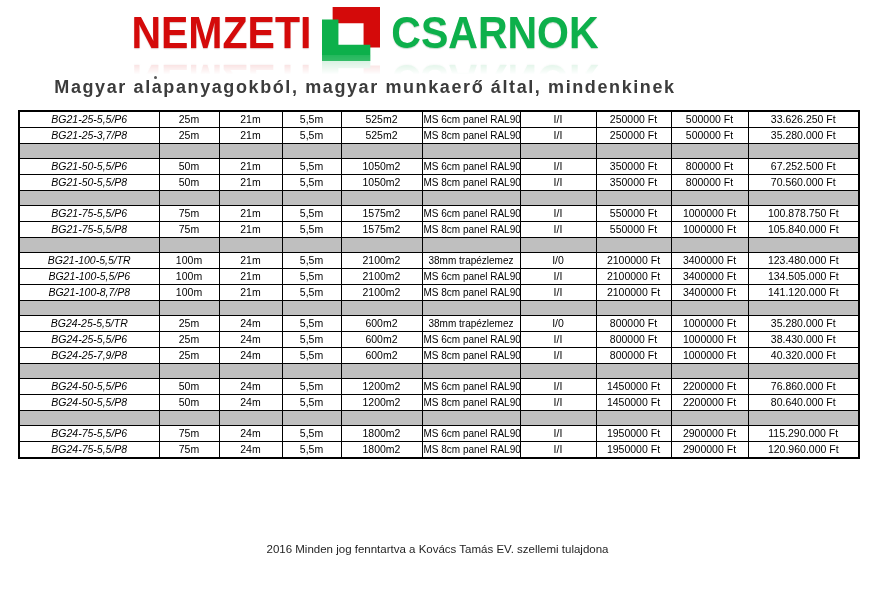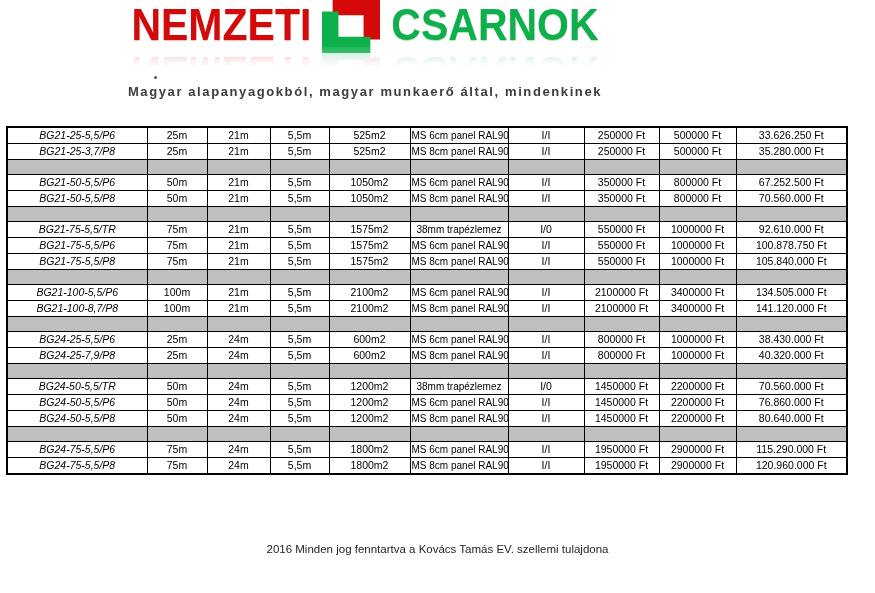--- a/index.html
+++ b/index.html
@@ -1,54 +1,53 @@
 <!DOCTYPE html>
 <html><head>
 <meta charset="utf-8">
 <style>
   html,body{margin:0;padding:0;}
   body{
     width:875px;height:593px;background:#ffffff;position:relative;
     font-family:"Liberation Sans",sans-serif;color:#000;overflow:hidden;
   }
   
-  .header{width:730px;text-align:center;position:relative;}
+  .header{width:730px;padding-top:8px;text-align:center;position:relative;}
   .logo-row{
     display:flex;justify-content:center;align-items:center;gap:9px;height:50px;
   }
   .logo-word{
     font-weight:900;font-size:41px;line-height:46px;letter-spacing:0px;
     transform:scaleY(1.06);white-space:nowrap;
     text-shadow:0 1px 1px rgba(120,0,0,0.25);
   }
   .logo-red{color:#d40a0a;}
   .logo-green{color:#0db04b;text-shadow:0 1px 1px rgba(0,90,30,0.25);}
   .logo-icon{width:62px;height:58px;margin-top:2px;flex:0 0 auto;}
   .refl-container{
     height:21px;overflow:hidden;position:relative;opacity:0.32;margin-top:-3px;
   }
   .refl-inner{transform:scaleY(-1);transform-origin:50% 25px;}
   .refl-fade{
     position:absolute;left:0;top:0;right:0;bottom:0;
     background:linear-gradient(to bottom, rgba(255,255,255,0.30), #ffffff 92%);
   }
   .tagline{
-    margin-top:16px;font-size:13px;font-weight:700;color:#3c3c3c;
+    margin-top:1px;font-size:18px;font-weight:700;color:#3c3c3c;
     letter-spacing:1.6px;white-space:nowrap;
   }
   .dot-mark{
     position:absolute;left:154px;top:76px;width:3px;height:3px;
     background:#555;border-radius:50%;
   }
   
   .price-table{
-    position:absolute;left:6px;top:110px;width:840px;
+    position:absolute;left:18px;top:110px;width:840px;
     border-collapse:collapse;table-layout:fixed;
     border:2px solid #000;
-    margin-top:16px;
   }
   .price-table td{
     border:1px solid #000;height:15px;padding:0 1px;
     font-size:10.5px;line-height:15px;text-align:center;
     white-space:nowrap;overflow:hidden;
   }
   .price-table td.col-code{font-style:italic;}
   .price-table td.col-panel{font-size:10px;}
   .price-table tr.sep td{background:#bfbfbf;height:14px;}
   
@@ -166,66 +165,66 @@
         <td></td>
         <td></td>
         <td></td>
         <td></td>
         <td></td>
         <td></td>
         <td></td>
         <td></td>
       </tr>
       <tr>
-        <td class="col-code">BG21-75-5,5/TR</td>
+        <td class="col-code">BG21-75-5,5/P6</td>
         <td>75m</td>
         <td>21m</td>
         <td>5,5m</td>
         <td>1575m2</td>
+        <td class="col-panel">MS 6cm panel RAL9002</td>
+        <td>I/I</td>
+        <td>550000 Ft</td>
+        <td>1000000 Ft</td>
+        <td>100.878.750 Ft</td>
+      </tr>
+      <tr>
+        <td class="col-code">BG21-75-5,5/P8</td>
+        <td>75m</td>
+        <td>21m</td>
+        <td>5,5m</td>
+        <td>1575m2</td>
+        <td class="col-panel">MS 8cm panel RAL9002</td>
+        <td>I/I</td>
+        <td>550000 Ft</td>
+        <td>1000000 Ft</td>
+        <td>105.840.000 Ft</td>
+      </tr>
+      <tr class="sep">
+        <td></td>
+        <td></td>
+        <td></td>
+        <td></td>
+        <td></td>
+        <td></td>
+        <td></td>
+        <td></td>
+        <td></td>
+        <td></td>
+      </tr>
+      <tr>
+        <td class="col-code">BG21-100-5,5/TR</td>
+        <td>100m</td>
+        <td>21m</td>
+        <td>5,5m</td>
+        <td>2100m2</td>
         <td class="col-panel">38mm trapézlemez</td>
         <td>I/0</td>
-        <td>550000 Ft</td>
-        <td>1000000 Ft</td>
-        <td>92.610.000 Ft</td>
-      </tr>
-      <tr>
-        <td class="col-code">BG21-75-5,5/P6</td>
-        <td>75m</td>
-        <td>21m</td>
-        <td>5,5m</td>
-        <td>1575m2</td>
-        <td class="col-panel">MS 6cm panel RAL9002</td>
-        <td>I/I</td>
-        <td>550000 Ft</td>
-        <td>1000000 Ft</td>
-        <td>100.878.750 Ft</td>
-      </tr>
-      <tr>
-        <td class="col-code">BG21-75-5,5/P8</td>
-        <td>75m</td>
-        <td>21m</td>
-        <td>5,5m</td>
-        <td>1575m2</td>
-        <td class="col-panel">MS 8cm panel RAL9002</td>
-        <td>I/I</td>
-        <td>550000 Ft</td>
-        <td>1000000 Ft</td>
-        <td>105.840.000 Ft</td>
-      </tr>
-      <tr class="sep">
-        <td></td>
-        <td></td>
-        <td></td>
-        <td></td>
-        <td></td>
-        <td></td>
-        <td></td>
-        <td></td>
-        <td></td>
-        <td></td>
+        <td>2100000 Ft</td>
+        <td>3400000 Ft</td>
+        <td>123.480.000 Ft</td>
       </tr>
       <tr>
         <td class="col-code">BG21-100-5,5/P6</td>
         <td>100m</td>
         <td>21m</td>
         <td>5,5m</td>
         <td>2100m2</td>
         <td class="col-panel">MS 6cm panel RAL9002</td>
         <td>I/I</td>
         <td>2100000 Ft</td>
@@ -250,66 +249,66 @@
         <td></td>
         <td></td>
         <td></td>
         <td></td>
         <td></td>
         <td></td>
         <td></td>
         <td></td>
       </tr>
       <tr>
-        <td class="col-code">BG24-25-5,5/P6</td>
+        <td class="col-code">BG24-25-5,5/TR</td>
         <td>25m</td>
         <td>24m</td>
         <td>5,5m</td>
         <td>600m2</td>
-        <td class="col-panel">MS 6cm panel RAL9002</td>
-        <td>I/I</td>
-        <td>800000 Ft</td>
-        <td>1000000 Ft</td>
-        <td>38.430.000 Ft</td>
-      </tr>
-      <tr>
-        <td class="col-code">BG24-25-7,9/P8</td>
-        <td>25m</td>
-        <td>24m</td>
-        <td>5,5m</td>
-        <td>600m2</td>
-        <td class="col-panel">MS 8cm panel RAL9002</td>
-        <td>I/I</td>
-        <td>800000 Ft</td>
-        <td>1000000 Ft</td>
-        <td>40.320.000 Ft</td>
-      </tr>
-      <tr class="sep">
-        <td></td>
-        <td></td>
-        <td></td>
-        <td></td>
-        <td></td>
-        <td></td>
-        <td></td>
-        <td></td>
-        <td></td>
-        <td></td>
-      </tr>
-      <tr>
-        <td class="col-code">BG24-50-5,5/TR</td>
-        <td>50m</td>
-        <td>24m</td>
-        <td>5,5m</td>
-        <td>1200m2</td>
         <td class="col-panel">38mm trapézlemez</td>
         <td>I/0</td>
-        <td>1450000 Ft</td>
-        <td>2200000 Ft</td>
-        <td>70.560.000 Ft</td>
+        <td>800000 Ft</td>
+        <td>1000000 Ft</td>
+        <td>35.280.000 Ft</td>
+      </tr>
+      <tr>
+        <td class="col-code">BG24-25-5,5/P6</td>
+        <td>25m</td>
+        <td>24m</td>
+        <td>5,5m</td>
+        <td>600m2</td>
+        <td class="col-panel">MS 6cm panel RAL9002</td>
+        <td>I/I</td>
+        <td>800000 Ft</td>
+        <td>1000000 Ft</td>
+        <td>38.430.000 Ft</td>
+      </tr>
+      <tr>
+        <td class="col-code">BG24-25-7,9/P8</td>
+        <td>25m</td>
+        <td>24m</td>
+        <td>5,5m</td>
+        <td>600m2</td>
+        <td class="col-panel">MS 8cm panel RAL9002</td>
+        <td>I/I</td>
+        <td>800000 Ft</td>
+        <td>1000000 Ft</td>
+        <td>40.320.000 Ft</td>
+      </tr>
+      <tr class="sep">
+        <td></td>
+        <td></td>
+        <td></td>
+        <td></td>
+        <td></td>
+        <td></td>
+        <td></td>
+        <td></td>
+        <td></td>
+        <td></td>
       </tr>
       <tr>
         <td class="col-code">BG24-50-5,5/P6</td>
         <td>50m</td>
         <td>24m</td>
         <td>5,5m</td>
         <td>1200m2</td>
         <td class="col-panel">MS 6cm panel RAL9002</td>
         <td>I/I</td>
         <td>1450000 Ft</td>

